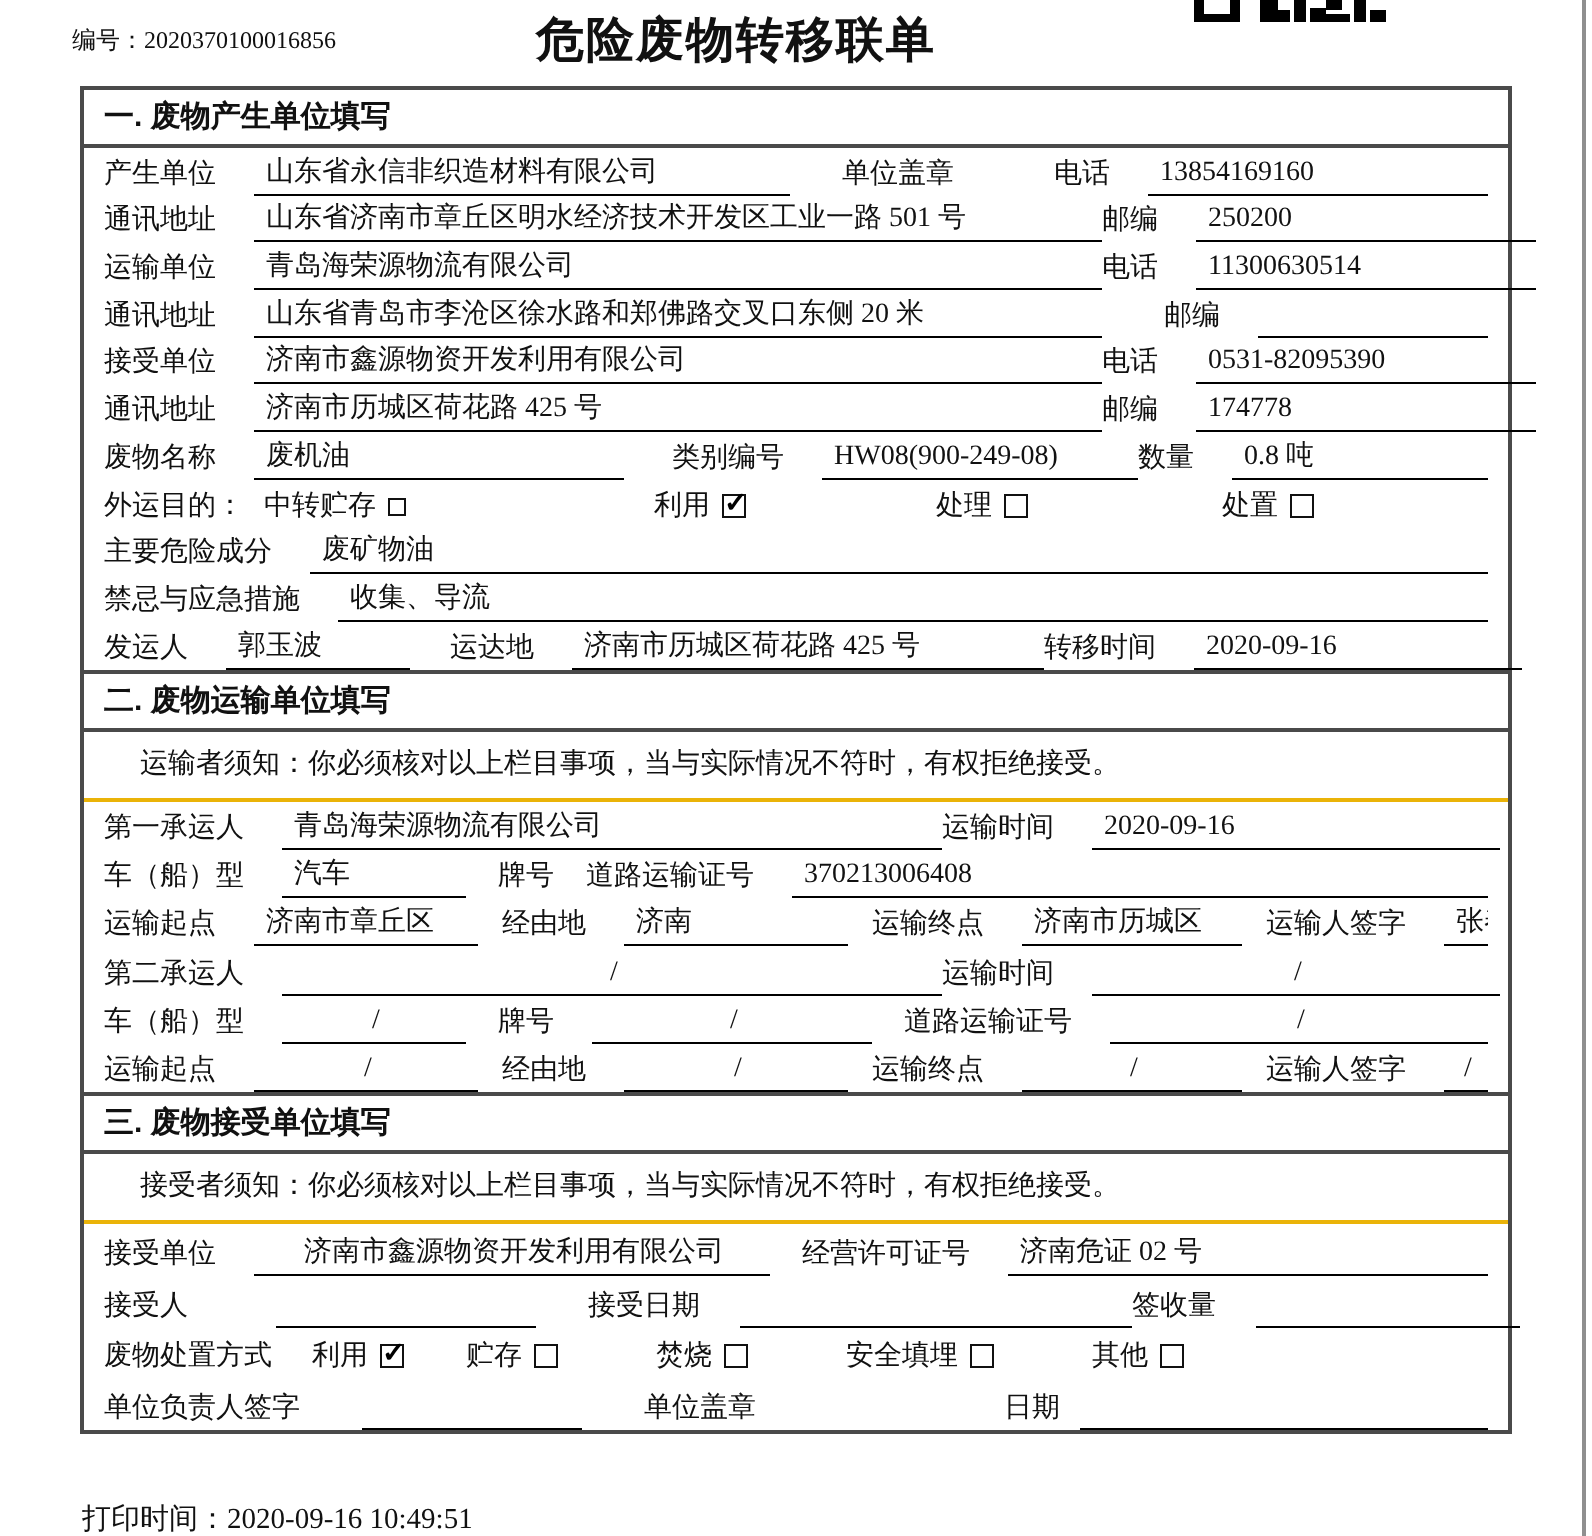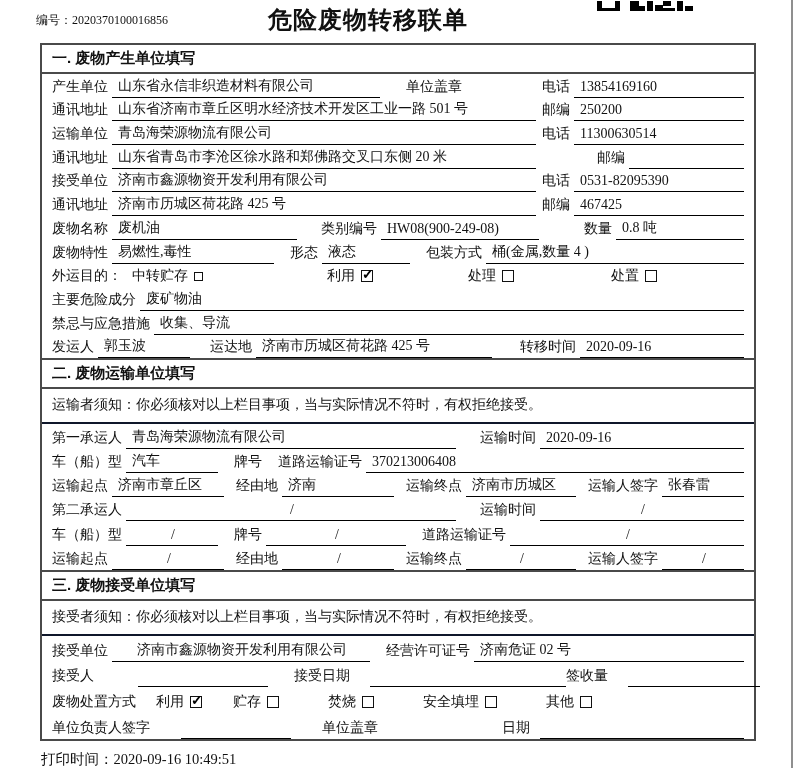--- a/index.html
+++ b/index.html
@@ -11,27 +11,27 @@
   .page-edge{position:absolute;top:0;right:3px;width:2px;height:768px;background:#8f8f8f;}
   .serial{position:absolute;left:36px;top:12px;font-size:12px;white-space:nowrap;}
   .doc-title{position:absolute;left:0;right:60px;top:4px;text-align:center;
     font-family:"Liberation Sans","DejaVu Sans",sans-serif;font-weight:bold;
     font-size:24px;letter-spacing:1px;}
   .qr-frag{position:absolute;left:597px;top:0;width:96px;height:11px;overflow:hidden;}
   .form-box{position:absolute;left:40px;top:43px;width:712px;border:2px solid #4a4a4a;background:#fff;}
   .sec-head{font-family:"Liberation Sans","DejaVu Sans",sans-serif;font-weight:bold;
     font-size:15px;padding:4px 10px 4px;border-bottom:2px solid #4a4a4a;}
   .sec-head.topline{border-top:2px solid #4a4a4a;}
-  .notice{font-size:14px;padding:7px 10px 8px;border-bottom:2px solid #0f172a;}
+  .notice{font-size:14px;padding:7px 28px 8px;border-bottom:2px solid #eab308;}
   .row{display:flex;align-items:flex-end;padding:0 10px;box-sizing:border-box;}
   .s1 .row{height:23.7px;}
   .s2 .row{height:24.3px;}
   .s3 .row{height:25.7px;}
   .lbl{white-space:nowrap;padding-bottom:2px;flex:none;}
-  .val{border-bottom:1px solid #000;padding:0 4px 2px 6px;margin-left:4px;
+  .val{border-bottom:1px solid #000;padding:0 4px 2px 6px;margin-left:19px;
     white-space:nowrap;overflow:hidden;box-sizing:border-box;flex:none;min-height:17px;}
   .grow{flex:1;}
   .ctr{text-align:center;}
   .mla{margin-left:auto;}
   .ml10{margin-left:10px;}.ml12{margin-left:12px;}.ml16{margin-left:16px;}
   .ml20{margin-left:20px;}.ml24{margin-left:24px;}.ml26{margin-left:26px;}
   .ml31{margin-left:31px;}.ml44{margin-left:44px;}.ml49{margin-left:49px;}
   .ml95{margin-left:95px;}.ml97{margin-left:97px;}.ml124{margin-left:124px;}
   .w88{width:88px;}.w92{width:92px;}.w110{width:110px;}
   .w112{width:112px;}.w115{width:115px;}.w128{width:128px;}
@@ -113,40 +113,32 @@
       <span class="lbl">接受单位</span>
       <span class="val w424">济南市鑫源物资开发利用有限公司</span>
       <span class="lbl mla">电话</span>
       <span class="val w170">0531-82095390</span>
     </div>
 
     <div class="row">
       <span class="lbl">通讯地址</span>
       <span class="val w424">济南市历城区荷花路 425 号</span>
       <span class="lbl mla">邮编</span>
-      <span class="val w170">467425</span>
+      <span class="val w170">174778</span>
     </div>
 
     <div class="row">
       <span class="lbl">废物名称</span>
       <span class="val w185">废机油</span>
       <span class="lbl ml24">类别编号</span>
       <span class="val w158">HW08(900-249-08)</span>
       <span class="lbl mla">数量</span>
       <span class="val w128">0.8 吨</span>
     </div>
 
-    <div class="row">
-      <span class="lbl">废物特性</span>
-      <span class="val w162">易燃性,毒性</span>
-      <span class="lbl ml16">形态</span>
-      <span class="val w88">液态</span>
-      <span class="lbl ml16">包装方式</span>
-      <span class="val grow">桶(金属,数量 4 )</span>
-    </div>
 
     <div class="row">
       <span class="lbl">外运目的：</span>
       <span class="opt ml10"><span>中转贮存</span><span class="cb cb-sm"></span></span>
       <span class="opt ml124"><span>利用</span><span class="cb checked"></span></span>
       <span class="opt ml95"><span>处理</span><span class="cb"></span></span>
       <span class="opt ml97"><span>处置</span><span class="cb"></span></span>
     </div>
 
     <div class="row">

